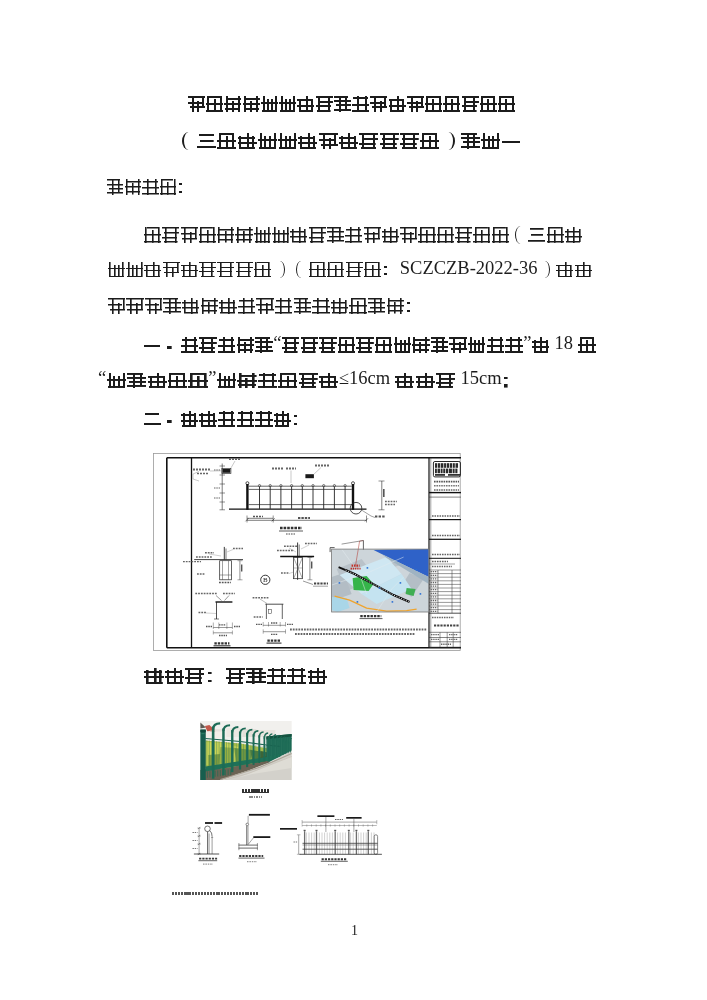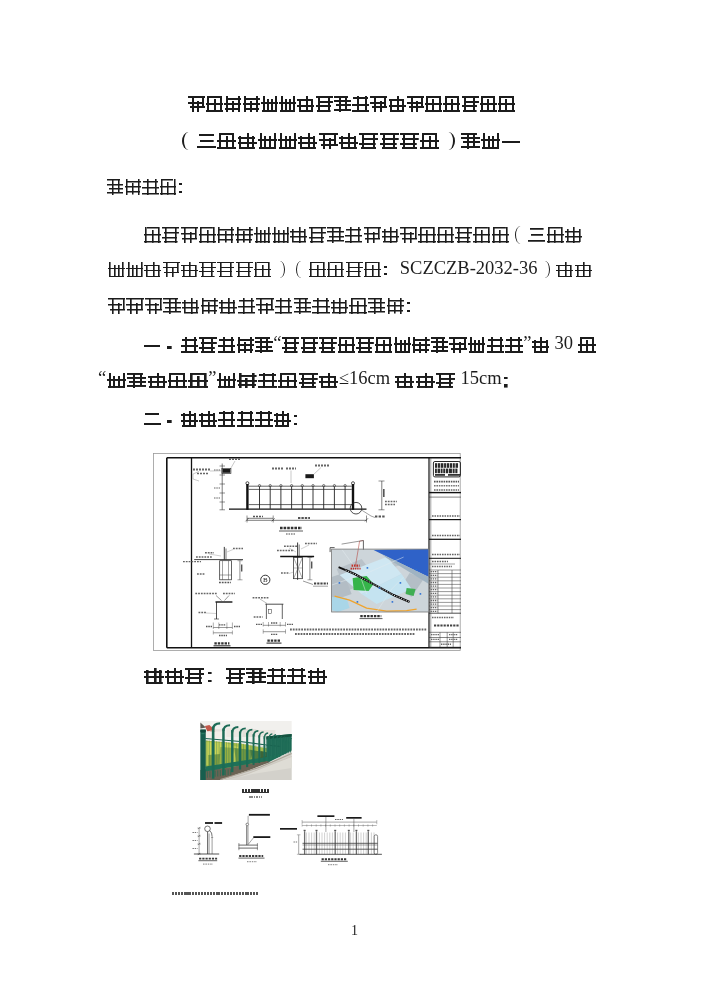--- a/index.html
+++ b/index.html
@@ -112,21 +112,21 @@
       <i class="ch p0" style="left:110.4px;width:17.1px;height:15.6px"></i>
       <i class="ch p0" style="left:128.7px;width:17.1px;height:15.6px"></i>
       <i class="ch p1" style="left:147.0px;width:17.1px;height:15.6px"></i>
       <i class="ch" style="border-right:1.6px solid #1c1c1c;border-radius:0 70% 70% 0/0 52% 52% 0;left:169.5px;top:-0.9px;width:7.0px;height:17.5px"></i>
       <i class="ch" style="border-left:1.6px solid #1c1c1c;border-radius:70% 0 0 70%/52% 0 0 52%;left:188.5px;top:-0.9px;width:7.0px;height:17.5px"></i>
       <i class="ch p1" style="left:201.9px;width:17.1px;height:15.6px"></i>
       <i class="ch p1" style="left:220.2px;width:17.1px;height:15.6px"></i>
       <i class="ch p0" style="left:238.5px;width:17.1px;height:15.6px"></i>
       <i class="ch p1" style="left:256.8px;width:17.1px;height:15.6px"></i>
       <i class="ch pc" style="left:275.1px;width:17.1px;height:15.6px"></i>
-      <span class="lt" style="left:292.8px;top:-3.2px;font-size:18.5px">SCZCZB-2032-36</span>
+      <span class="lt" style="left:292.8px;top:-3.2px;font-size:18.5px">SCZCZB-2022-36</span>
       <i class="ch" style="border-right:1.6px solid #1c1c1c;border-radius:0 70% 70% 0/0 52% 52% 0;left:435.3px;top:-0.9px;width:7.0px;height:17.5px"></i>
       <i class="ch p2" style="left:449.4px;width:17.1px;height:15.6px"></i>
       <i class="ch p2" style="left:467.7px;width:17.1px;height:15.6px"></i>
     </div>
 <div class="ln" style="left:107.0px;top:298.2px;height:15.6px">
       <i class="ch p3" style="left:0.6px;width:17.4px;height:15.6px"></i>
       <i class="ch p3" style="left:19.2px;width:17.4px;height:15.6px"></i>
       <i class="ch p3" style="left:37.8px;width:17.4px;height:15.6px"></i>
       <i class="ch p5" style="left:56.4px;width:17.4px;height:15.6px"></i>
       <i class="ch p2" style="left:75.0px;width:17.4px;height:15.6px"></i>
@@ -160,21 +160,21 @@
       <i class="ch q1" style="left:232.0px;width:17.4px;height:15.8px"></i>
       <i class="ch q6" style="left:250.6px;width:17.4px;height:15.8px"></i>
       <i class="ch q4" style="left:269.2px;width:17.4px;height:15.8px"></i>
       <i class="ch q5" style="left:287.8px;width:17.4px;height:15.8px"></i>
       <i class="ch q3" style="left:306.4px;width:17.4px;height:15.8px"></i>
       <i class="ch q6" style="left:325.0px;width:17.4px;height:15.8px"></i>
       <i class="ch q7" style="left:343.6px;width:17.4px;height:15.8px"></i>
       <i class="ch q7" style="left:362.2px;width:17.4px;height:15.8px"></i>
       <span class="lt" style="left:380.2px;top:-3.2px;font-size:18.5px">”</span>
       <i class="ch q2" style="left:389.0px;width:17.4px;height:15.8px"></i>
-      <span class="lt" style="left:411.6px;top:-3.2px;font-size:18.5px">30</span>
+      <span class="lt" style="left:411.6px;top:-3.2px;font-size:18.5px">18</span>
       <i class="ch q1" style="left:435.4px;width:17.4px;height:15.8px"></i>
     </div>
 <div class="ln" style="left:98.0px;top:372.6px;height:15.8px">
       <span class="lt" style="left:0.0px;top:-3.2px;font-size:18.5px">“</span>
       <i class="ch q6" style="left:8.8px;width:19.2px;height:15.8px"></i>
       <i class="ch q5" style="left:29.2px;width:19.2px;height:15.8px"></i>
       <i class="ch q2" style="left:49.6px;width:19.2px;height:15.8px"></i>
       <i class="ch q1" style="left:70.0px;width:19.2px;height:15.8px"></i>
       <i class="ch q1" style="left:90.4px;width:19.2px;height:15.8px"></i>
       <span class="lt" style="left:110.2px;top:-3.2px;font-size:18.5px">”</span>

